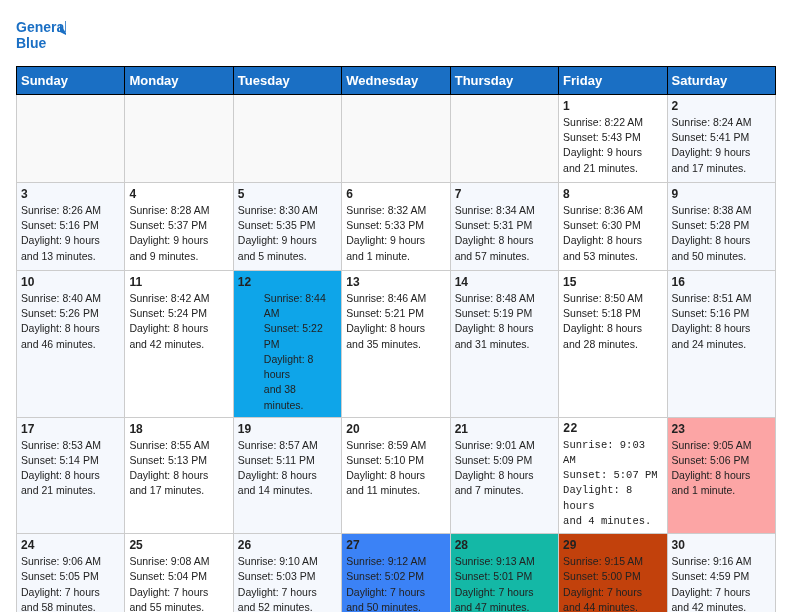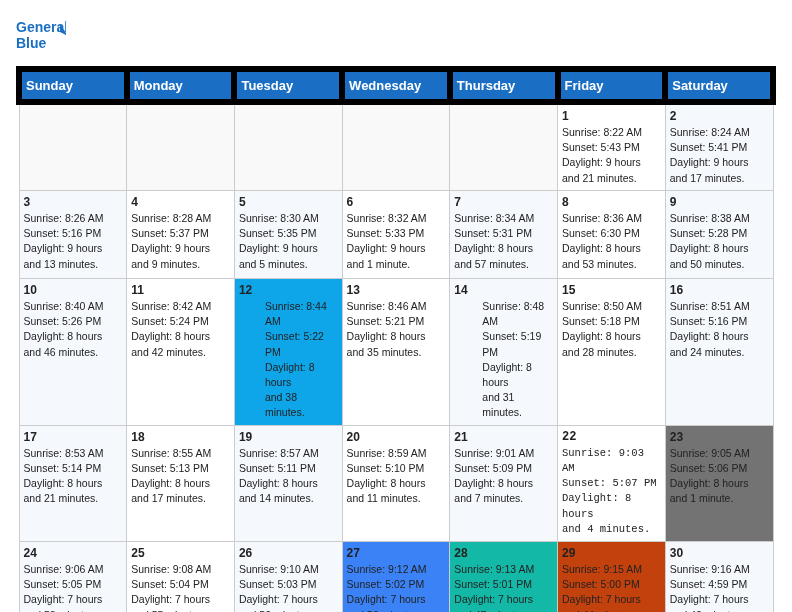--- a/index.html
+++ b/index.html
@@ -36,21 +36,21 @@
       border-collapse: collapse;
       table-layout: fixed;
     }
     .calendar th {
       background: #1a6fc4;
       color: #fff;
       font-size: 13px;
       font-weight: bold;
       padding: 6px 4px;
       text-align: left;
-      border: 6px solid #000000;
+      border: 1px solid #000000;
     }
     .calendar td {
       border: 1px solid #ccc;
       vertical-align: top;
       padding: 4px 4px;
       font-size: 10.5px;
       color: #222;
       height: 88px;
       background: #fff;
     }
@@ -194,21 +194,21 @@
         </td>
         <td style="background: rgb(255, 255, 255);">
           <span class="day-num">13</span>
           <div class="day-info" style="white-space: pre-line;">Sunrise: 8:46 AM
 Sunset: 5:21 PM
 Daylight: 8 hours
 and 35 minutes.</div>
         </td>
         <td style="background: rgb(245, 248, 253);">
           <span class="day-num">14</span>
-          <div class="day-info" style="white-space: pre-line; margin-left: 28px;">Sunrise: 8:48 AM
+          <div class="day-info" style="white-space: pre-line;">Sunrise: 8:48 AM
 Sunset: 5:19 PM
 Daylight: 8 hours
 and 31 minutes.</div>
         </td>
         <td style="background: rgb(255, 255, 255);">
           <span class="day-num">15</span>
           <div class="day-info" style="white-space: pre-line;">Sunrise: 8:50 AM
 Sunset: 5:18 PM
 Daylight: 8 hours
 and 28 minutes.</div>
@@ -257,21 +257,21 @@
 Daylight: 8 hours
 and 7 minutes.</div>
         </td>
         <td style="background: rgb(255, 255, 255); font-family: Liberation Mono, monospace;">
           <span class="day-num">22</span>
           <div class="day-info" style="white-space: pre-line;">Sunrise: 9:03 AM
 Sunset: 5:07 PM
 Daylight: 8 hours
 and 4 minutes.</div>
         </td>
-        <td style="background: #737373;">
+        <td style="background: #fca5a5;">
           <span class="day-num">23</span>
           <div class="day-info" style="white-space: pre-line;">Sunrise: 9:05 AM
 Sunset: 5:06 PM
 Daylight: 8 hours
 and 1 minute.</div>
         </td>
       </tr>
       <tr>
         <td style="background: rgb(245, 248, 253);">
           <span class="day-num">24</span>

